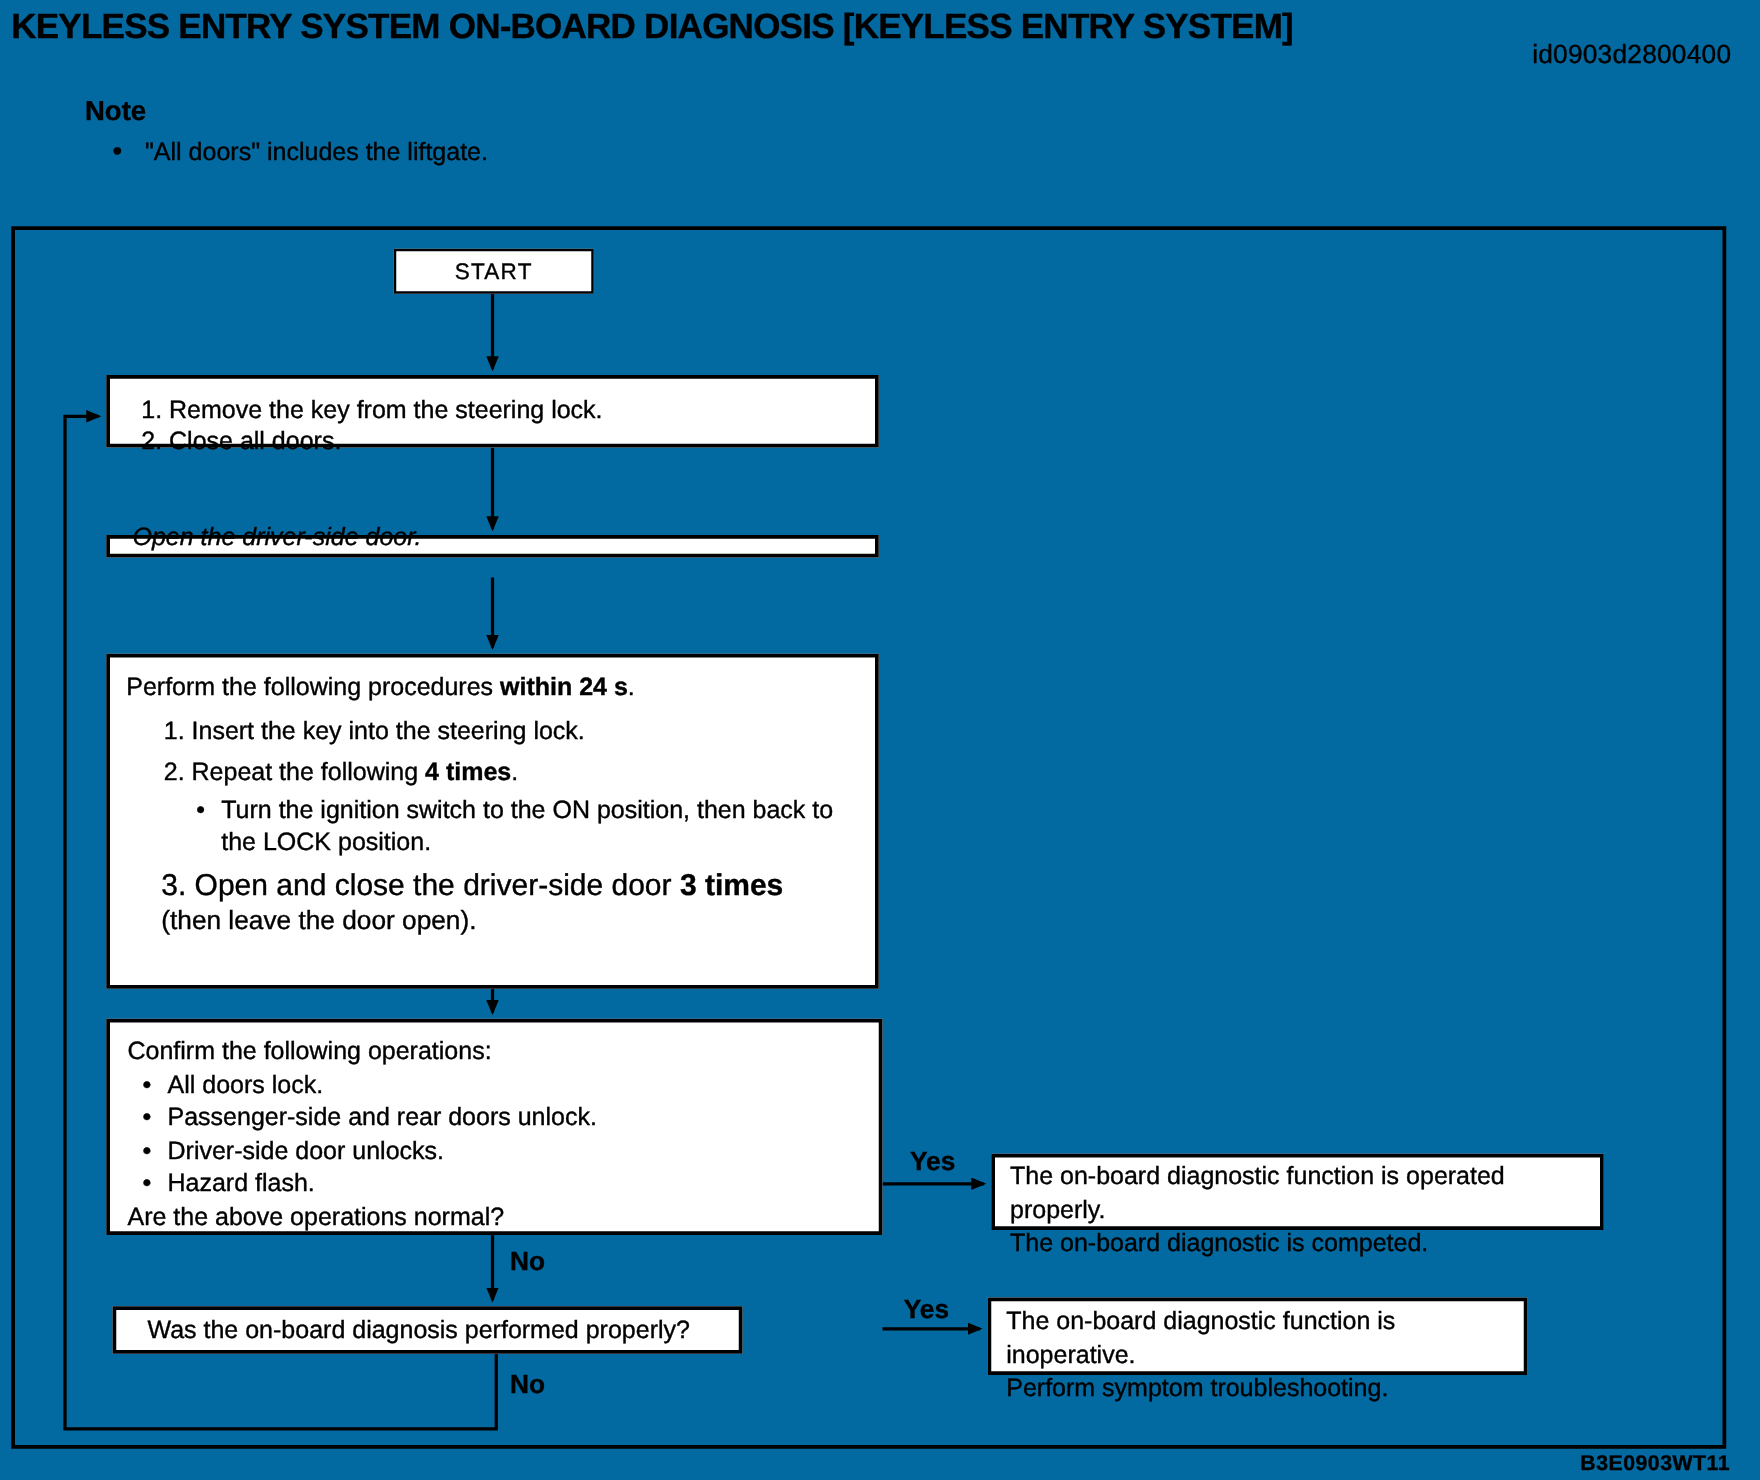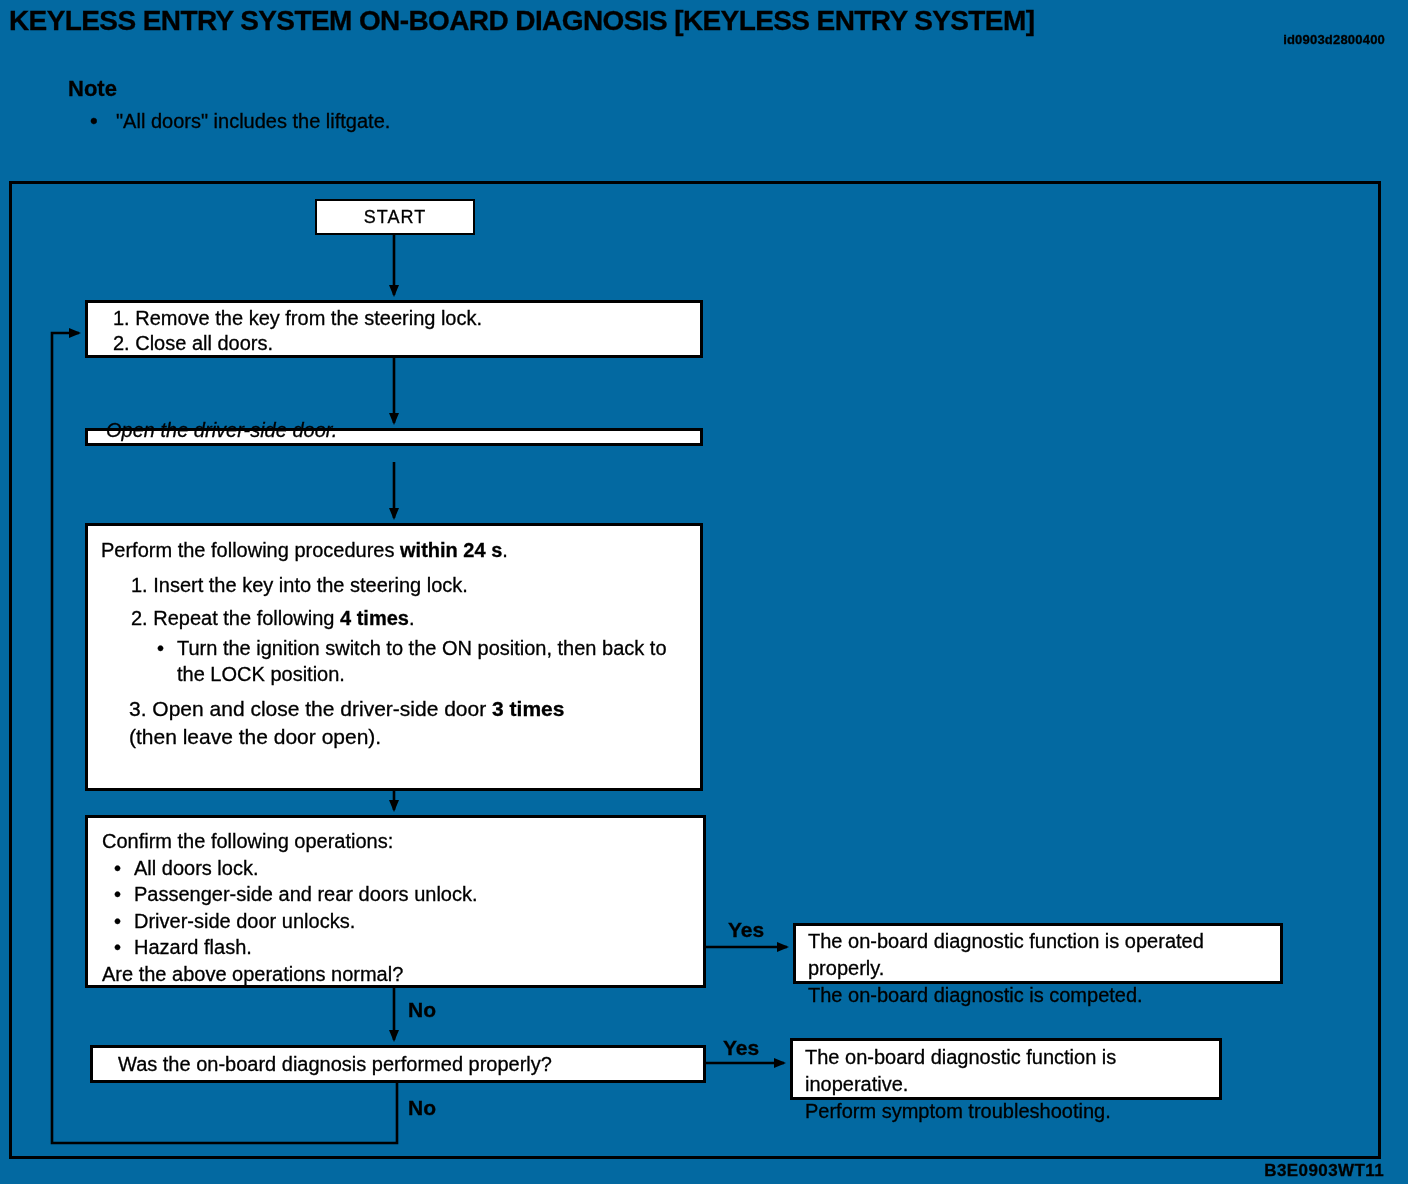--- a/index.html
+++ b/index.html
@@ -8,49 +8,49 @@
     background:#0369a1; color:#000;
     font-family:"Liberation Sans", sans-serif;
     overflow:hidden;
     -webkit-text-stroke:0.3px #000;
   }
   .abs { position:absolute; }
   .title {
     left:9px; top:5px; font-size:28px; font-weight:bold;
     letter-spacing:-0.6px; white-space:nowrap;
   }
-  .doc-id { top:32px; right:23px; font-size:13px; font-weight:bold; letter-spacing:0.2px; }
+  .doc-id { top:32px; right:23px; font-size:21px; font-weight:normal; letter-spacing:0.2px; }
   .note-heading { left:68px; top:76px; font-size:22px; font-weight:bold; }
   .note-bullet { left:90px; top:108px; font-size:20px; }
   .blt::before { content:"\2022"; display:inline-block; width:26px; font-size:22px; }
   .blt-sm::before { content:"\2022"; display:inline-block; width:20px; }
 
   .frame { left:9px; top:181px; width:1372px; height:978px; border:3px solid #000; box-sizing:border-box; }
 
   .node {
     position:absolute; border:3px solid #000; background:#fff;
     box-sizing:border-box; font-size:20px; line-height:26px;
   }
   .start {
     left:315px; top:199px; width:160px; height:36px; border-width:2px;
     display:flex; align-items:center; justify-content:center;
     font-size:18px; letter-spacing:1px;
   }
-  .step1 { left:85px; top:300px; width:618px; height:58px; padding:3px 0 0 25px; line-height:25px; }
+  .step1 { left:85px; top:300px; width:618px; height:58px; padding:13px 0 0 25px; line-height:25px; }
   .step2 { left:85px; top:428px; width:618px; height:18px; display:flex; align-items:flex-end; padding-left:18px;font-style:italic; }
   .step3 { left:85px; top:523px; width:618px; height:268px; padding:11px 0 0 13px; }
   .s3-item1 { margin:9px 0 0 30px; }
   .s3-item2 { margin:7px 0 0 30px; }
   .s3-sub   { margin:4px 0 0 56px; }
   .s3-sub2  { margin:0 0 0 76px; }
-  .s3-item3 { margin:9px 0 0 28px; font-size:21px; }
+  .s3-item3 { margin:9px 0 0 28px; font-size:24px; }
   .s3-item3b{ margin:2px 0 0 28px; font-size:21px; }
   .step4 { left:85px; top:815px; width:621px; height:173px; padding:10px 0 0 14px; line-height:26.5px; }
   .s4-bullet { margin-left:12px; }
-  .q2 { left:90px; top:1045px; width:616px; height:38px; display:flex; align-items:center; padding-left:25px; }
+  .q2 { left:90px; top:1045px; width:504px; height:38px; display:flex; align-items:center; padding-left:25px; }
   .resA { left:793px; top:923px; width:490px; height:61px; padding:2px 0 0 12px; line-height:27px; }
   .resB { left:790px; top:1038px; width:432px; height:62px; padding:3px 0 0 12px; line-height:27px; }
 
   .flabel { position:absolute; font-weight:bold; font-size:21px; line-height:21px; }
   .yes1 { left:728px; top:919px; }
   .no1  { left:408px; top:999px; }
   .yes2 { left:723px; top:1037px; }
   .no2  { left:408px; top:1097px; }
 
   .figure-id { right:24px; top:1161px; font-size:17px; font-weight:bold; letter-spacing:0.4px; }

